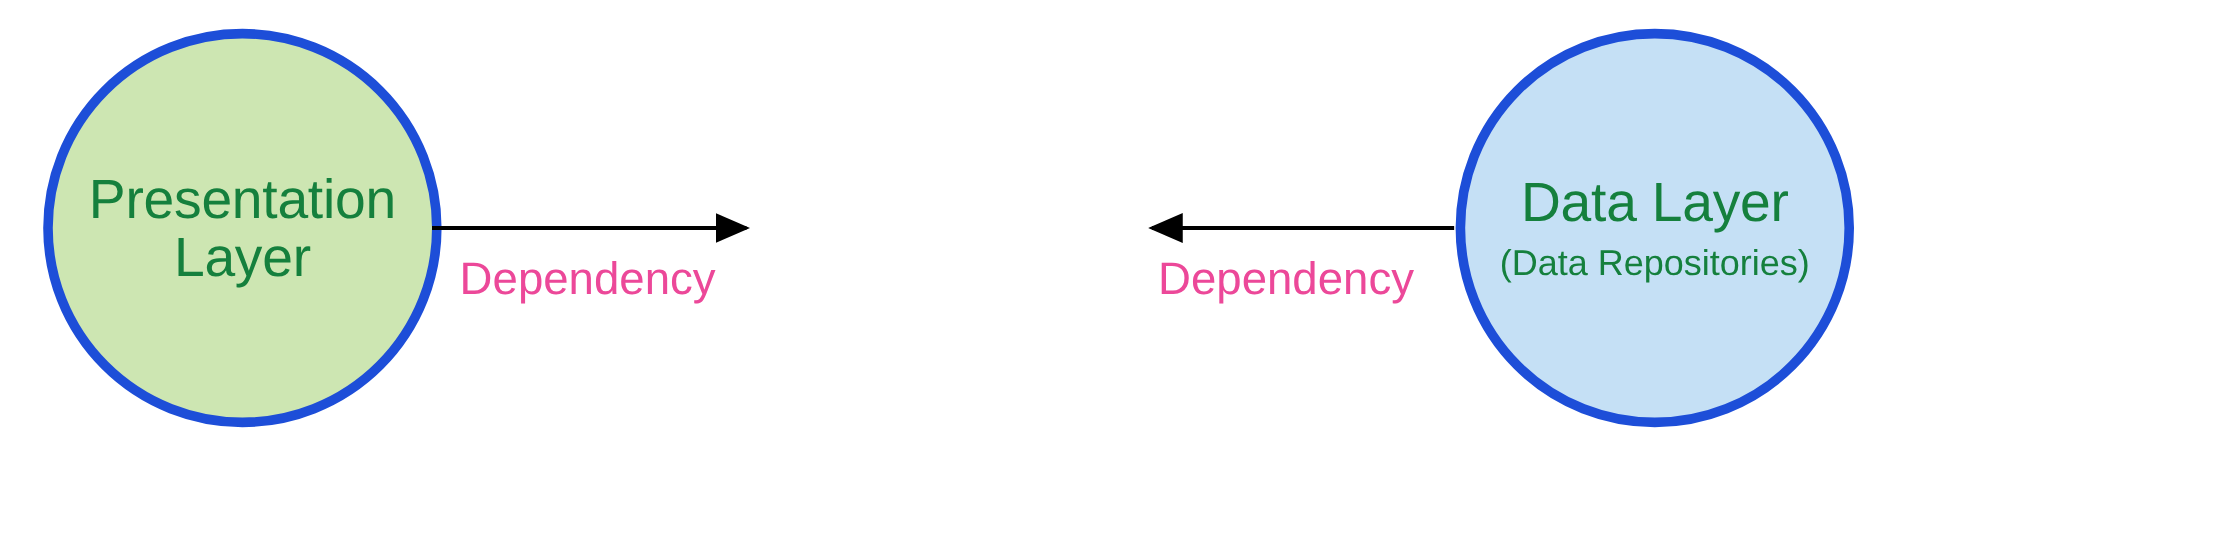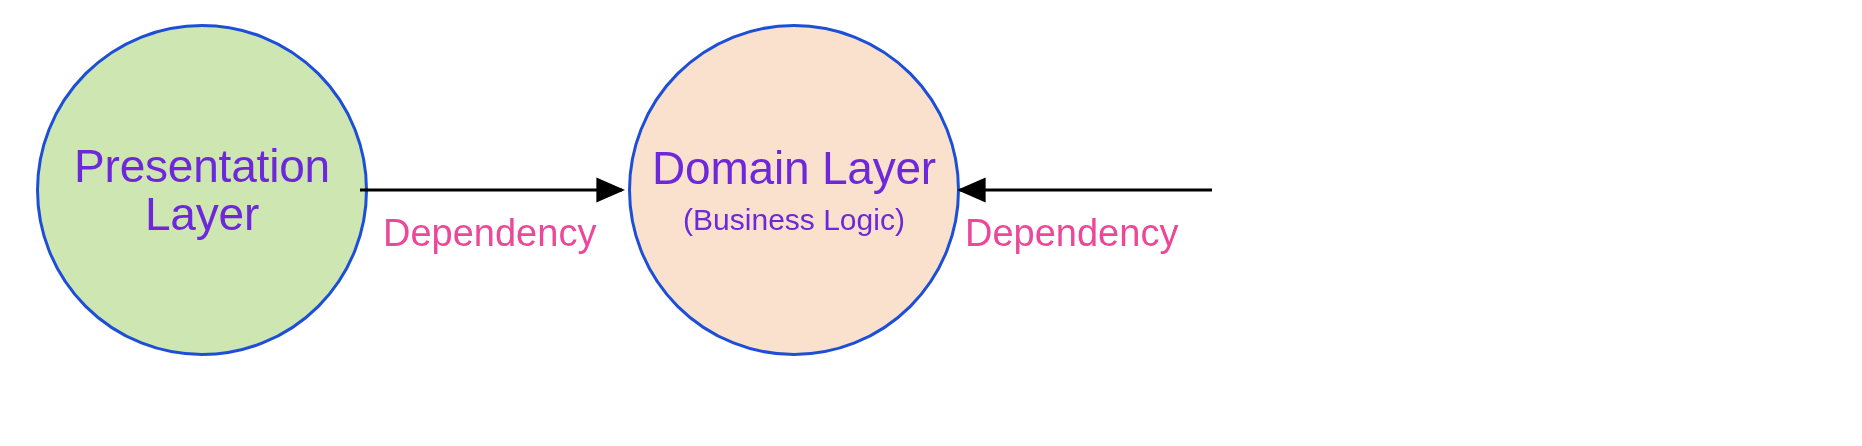--- a/index.html
+++ b/index.html
@@ -13,28 +13,28 @@
   #diagram-canvas {
     position: relative;
     width: 1862px;
     height: 446px;
     background: #ffffff;
     overflow: hidden;
   }
   .node {
     position: absolute;
     border-radius: 50%;
-    border: 3px solid #1d4ed8;
+    border: 8px solid #1d4ed8;
     box-sizing: border-box;
     display: flex;
     flex-direction: column;
     align-items: center;
     justify-content: center;
     text-align: center;
-    color: #6d28d9;
+    color: #15803d;
     line-height: 1.05;
   }
   .node-title {
     font-size: 46px;
     letter-spacing: -0.2px;
     white-space: nowrap;
   }
   .node-title.wrapped {
     white-space: normal;
     max-width: 330px;
@@ -97,25 +97,25 @@
 </style>
 </head>
 <body>
 
 <div id="diagram-canvas">
 
   <div class="node" id="node-presentation">
     <div class="node-title wrapped">Presentation Layer</div>
   </div>
 
-  <div class="node" id="node-domain">
-    <div class="node-title wrapped">Domain Layer</div>
-    <div class="node-subtitle">(Business Logic)</div>
+
+  <div class="node" id="node-data">
+    <div class="node-title wrapped">Data Layer</div>
+    <div class="node-subtitle">(Data Repositories)</div>
   </div>
-
 
   <svg class="edge" id="edge-presentation-domain" viewBox="0 0 272 40" preserveAspectRatio="none">
     <defs>
       <marker id="arrowhead-right" markerWidth="9" markerHeight="9" refX="8" refY="4.5" orient="auto" markerUnits="strokeWidth">
         <path d="M0,0.6 L9,4.5 L0,8.4 z" fill="#000000"></path>
       </marker>
     </defs>
     <line x1="0" y1="20" x2="262" y2="20" stroke="#000000" stroke-width="3.2" marker-end="url(#arrowhead-right)"></line>
   </svg>
 

